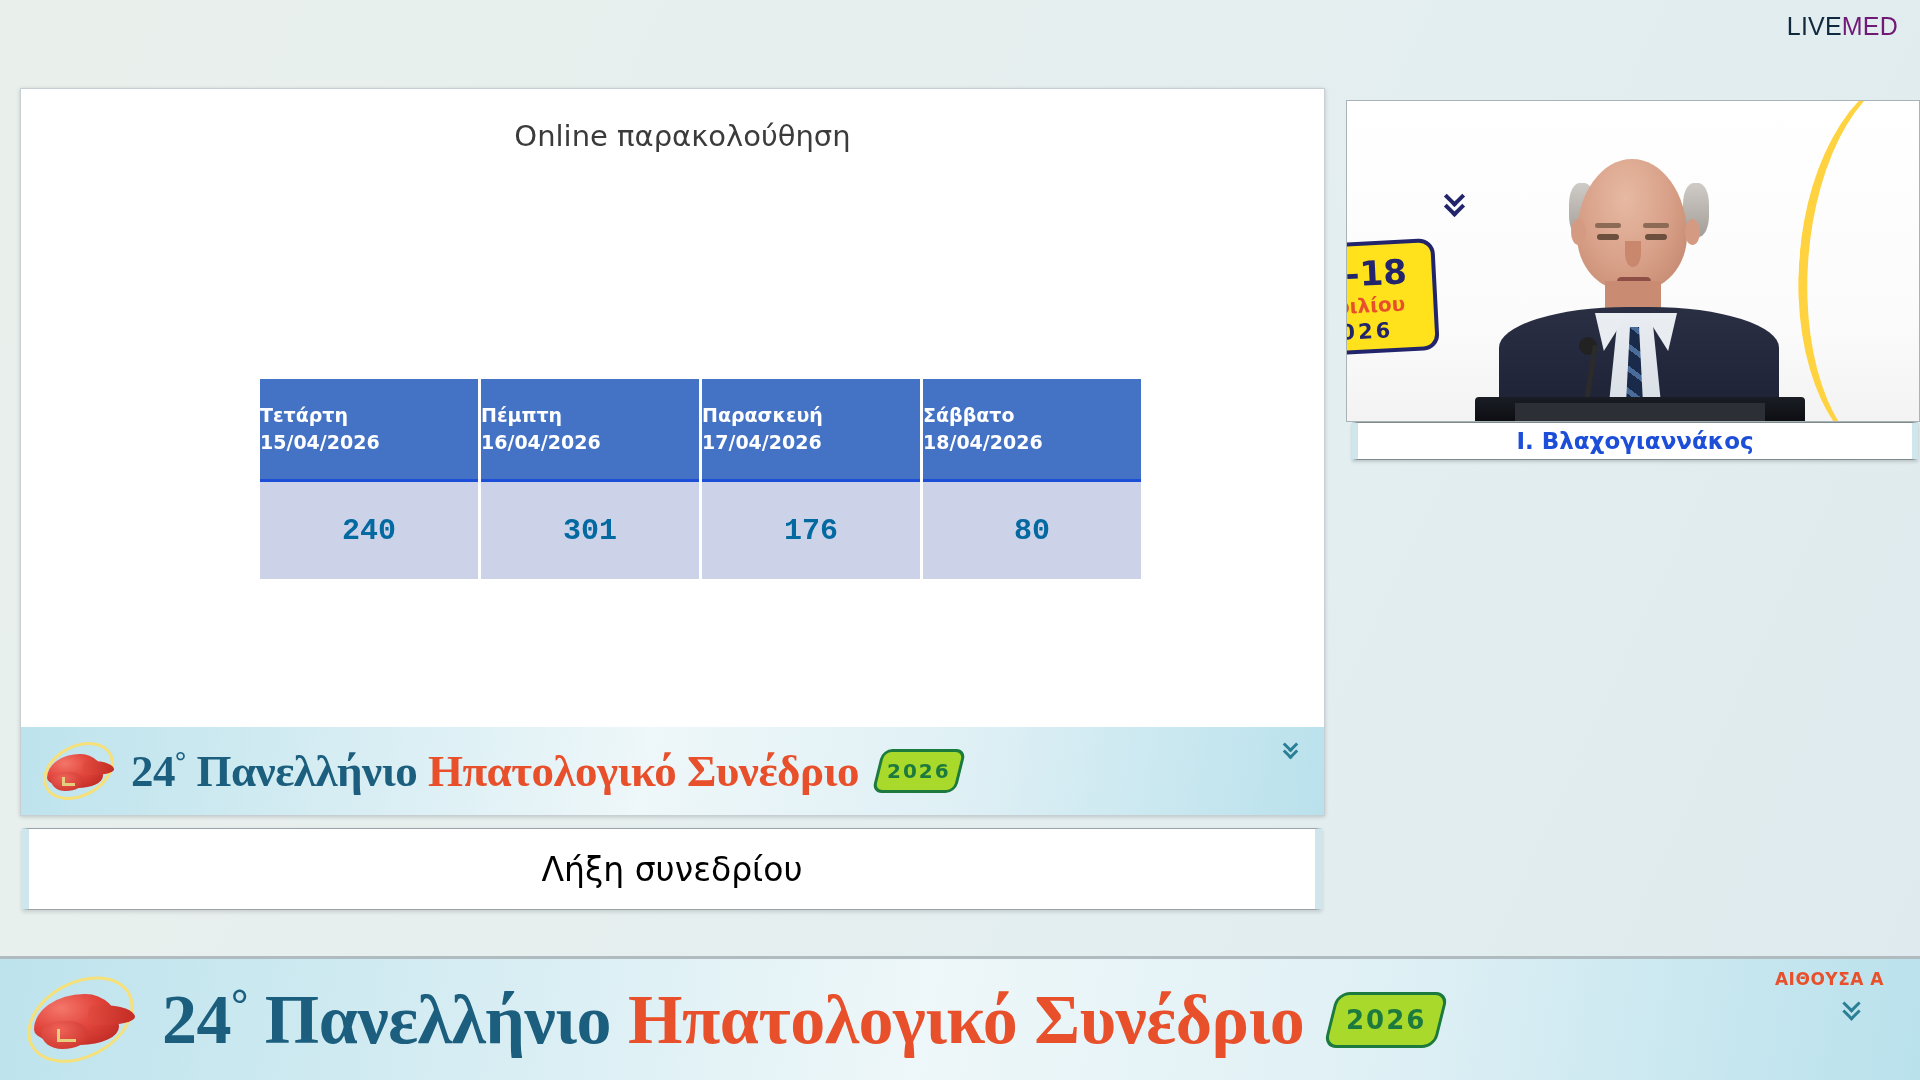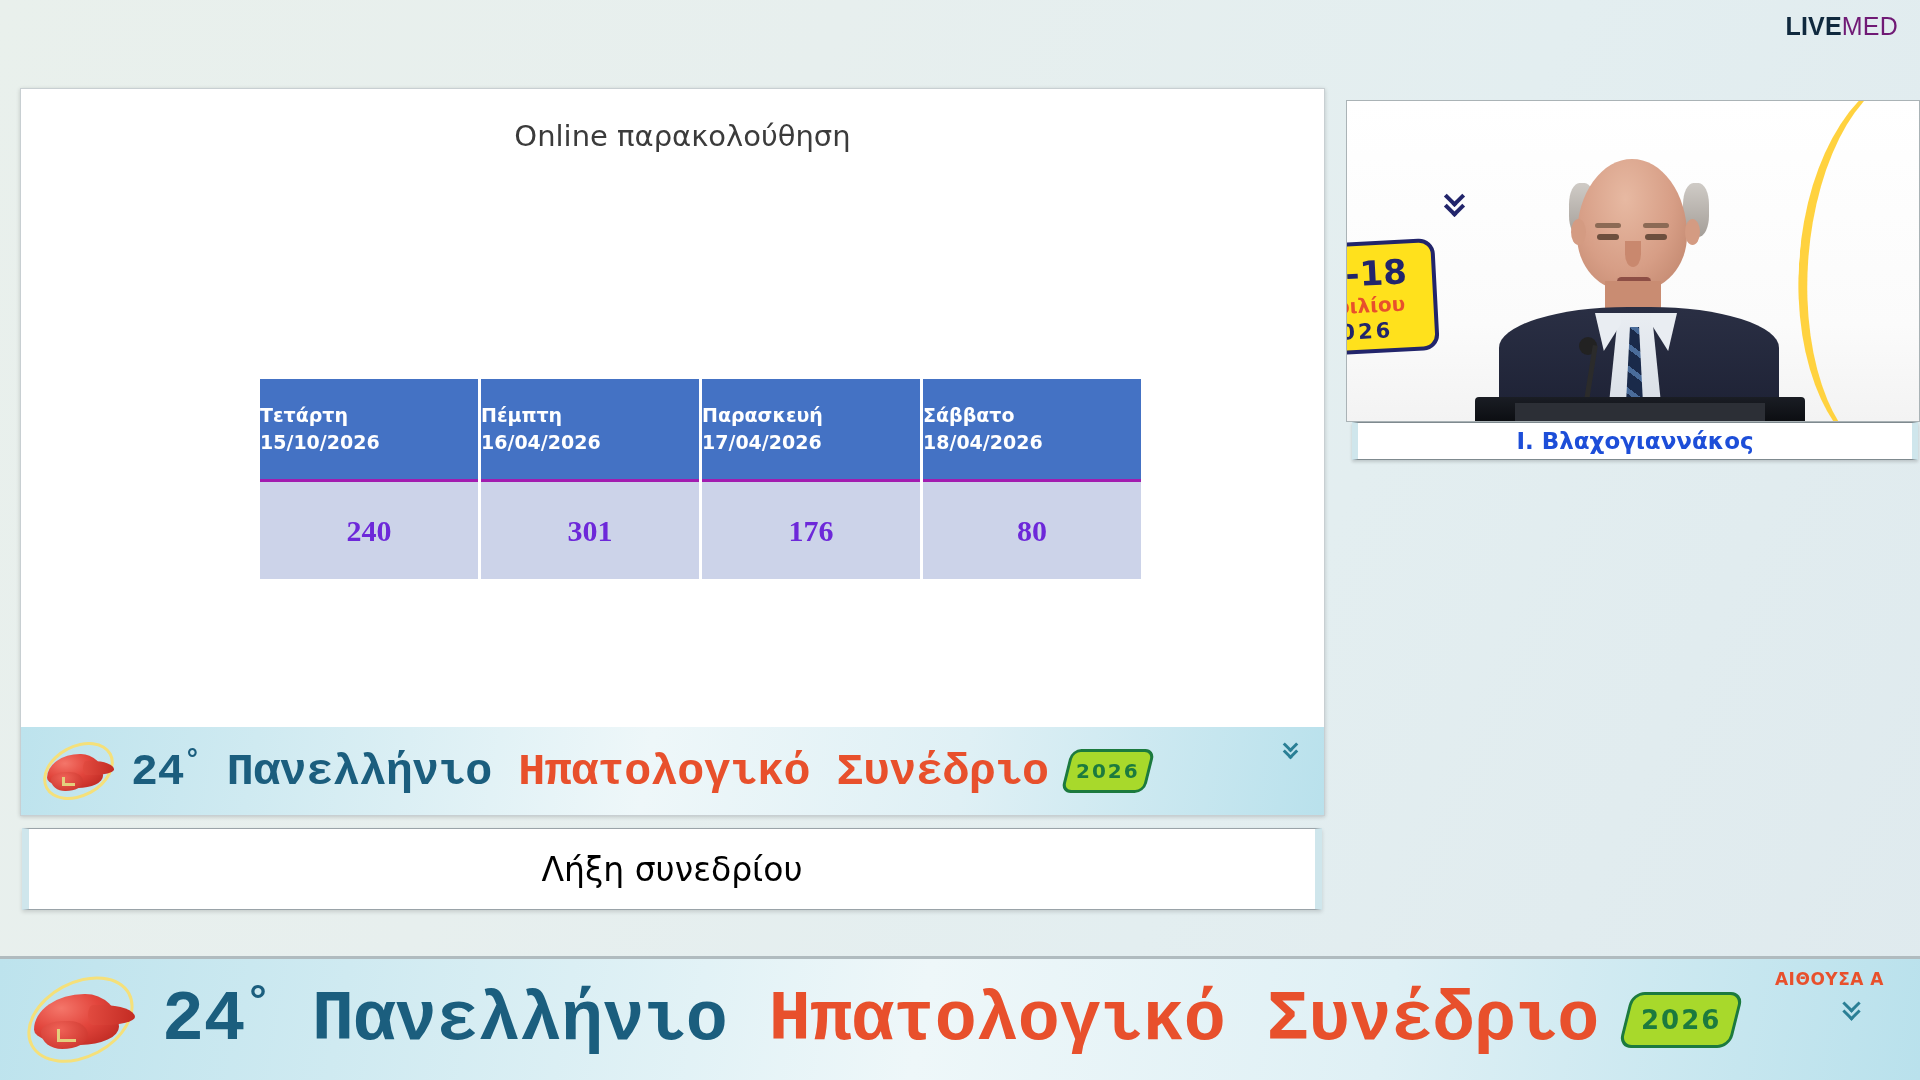--- a/index.html
+++ b/index.html
@@ -25,21 +25,21 @@
   }
   .livemed {
     position: absolute;
     right: 22px;
     top: 12px;
     font-size: 25px;
     letter-spacing: .2px;
     color: #123047;
     white-space: nowrap;
   }
-  .livemed .b { font-weight: 700; color: #10293e; }
+  .livemed .b { font-weight: 400; color: #10293e; }
   .livemed .l { font-weight: 400; color: #701a75; }
 
   
   .slide {
     position: absolute;
     left: 20px;
     top: 88px;
     width: 1305px;
     height: 728px;
     background: #ffffff;
@@ -84,29 +84,29 @@
     height: 100px;
     text-align: left;
     vertical-align: middle;
     padding: 0;
     font-family: "DejaVu Sans", "Liberation Sans", sans-serif;
   }
   .stats-table th .wd { display: block; }
   .stats-table th .dt { display: block; }
   .stats-table td {
     background: #ccd3e9;
-    color: #6d28d9;
+    color: #0369a1;
     font-size: 30px;
     font-weight: 700;
     height: 100px;
     text-align: center;
     vertical-align: middle;
     padding: 0;
-    border-top: 3px solid #a21caf;
-    font-family: Liberation Serif, serif;
+    border-top: 3px solid #1d4ed8;
+    font-family: Liberation Mono, monospace;
   }
 
   
   .conf-banner {
     position: relative;
     background: linear-gradient(100deg,#bde3ed 0%,#cfeaf1 18%,#eef7f9 48%,#dff0f5 72%,#b9e1ec 100%);
     display: flex;
     align-items: center;
     overflow: hidden;
   }
@@ -152,21 +152,21 @@
     position: absolute;
     left: 30%;
     top: 60%;
     width: 16%;
     height: 14%;
     border-left: 3px solid #e3cf7d;
     border-bottom: 3px solid #e3cf7d;
   }
 
   .conf-text { white-space: nowrap; font-weight: 700; letter-spacing: -.5px;
-               font-family: Liberation Mono, monospace; }
+               font-family: Liberation Serif, serif; }
   .conf-text .teal { color: #1b5e7e; }
   .conf-text .sup { font-size: .62em; vertical-align: super; }
   .conf-text .red  { color: #e8502c; }
 
   .badge2026 {
     position: relative;
     flex: none;
     background: #a8d92b;
     border: 3px solid #1c7a3e;
     transform: skewX(-14deg);
@@ -452,21 +452,21 @@
 
     <div class="slide-title">
       <div>Online παρακολούθηση</div>
     </div>
 
     <table class="stats-table">
       <thead>
         <tr>
           <th>
             <span class="wd">Τετάρτη</span>
-            <span class="dt">15/10/2026</span>
+            <span class="dt">15/04/2026</span>
           </th>
           <th>
             <span class="wd">Πέμπτη</span>
             <span class="dt">16/04/2026</span>
           </th>
           <th>
             <span class="wd">Παρασκευή</span>
             <span class="dt">17/04/2026</span>
           </th>
           <th>

